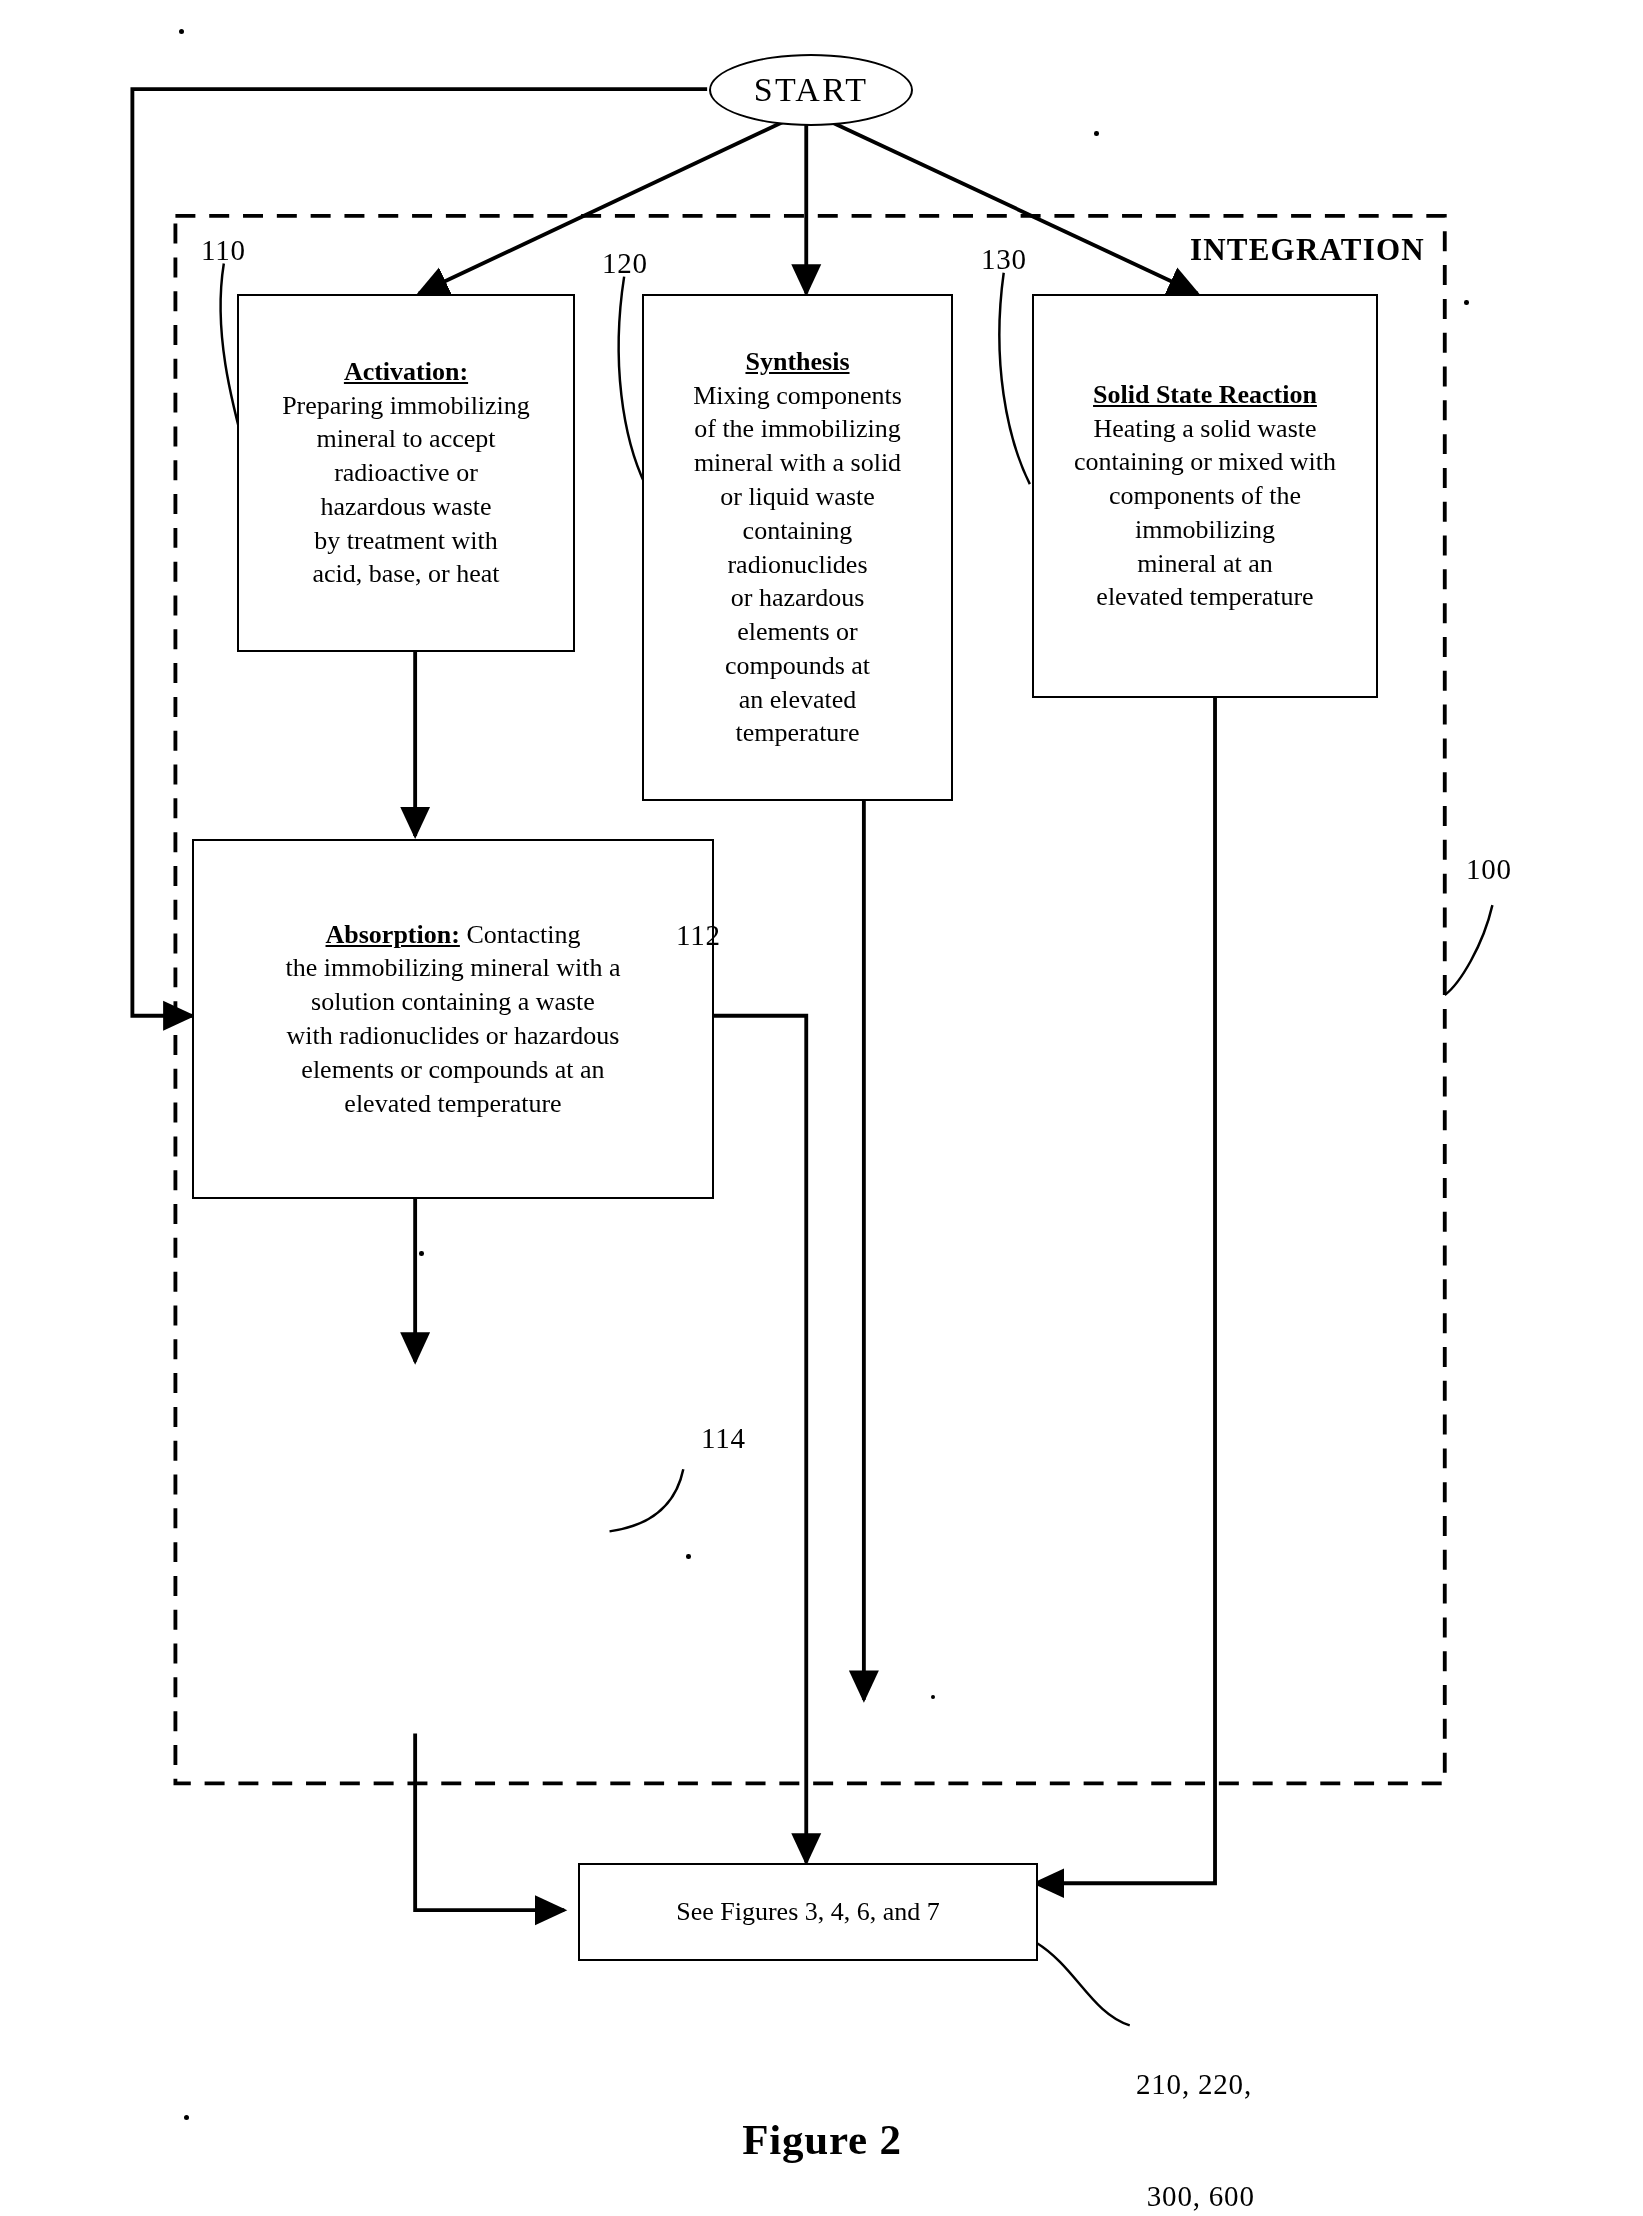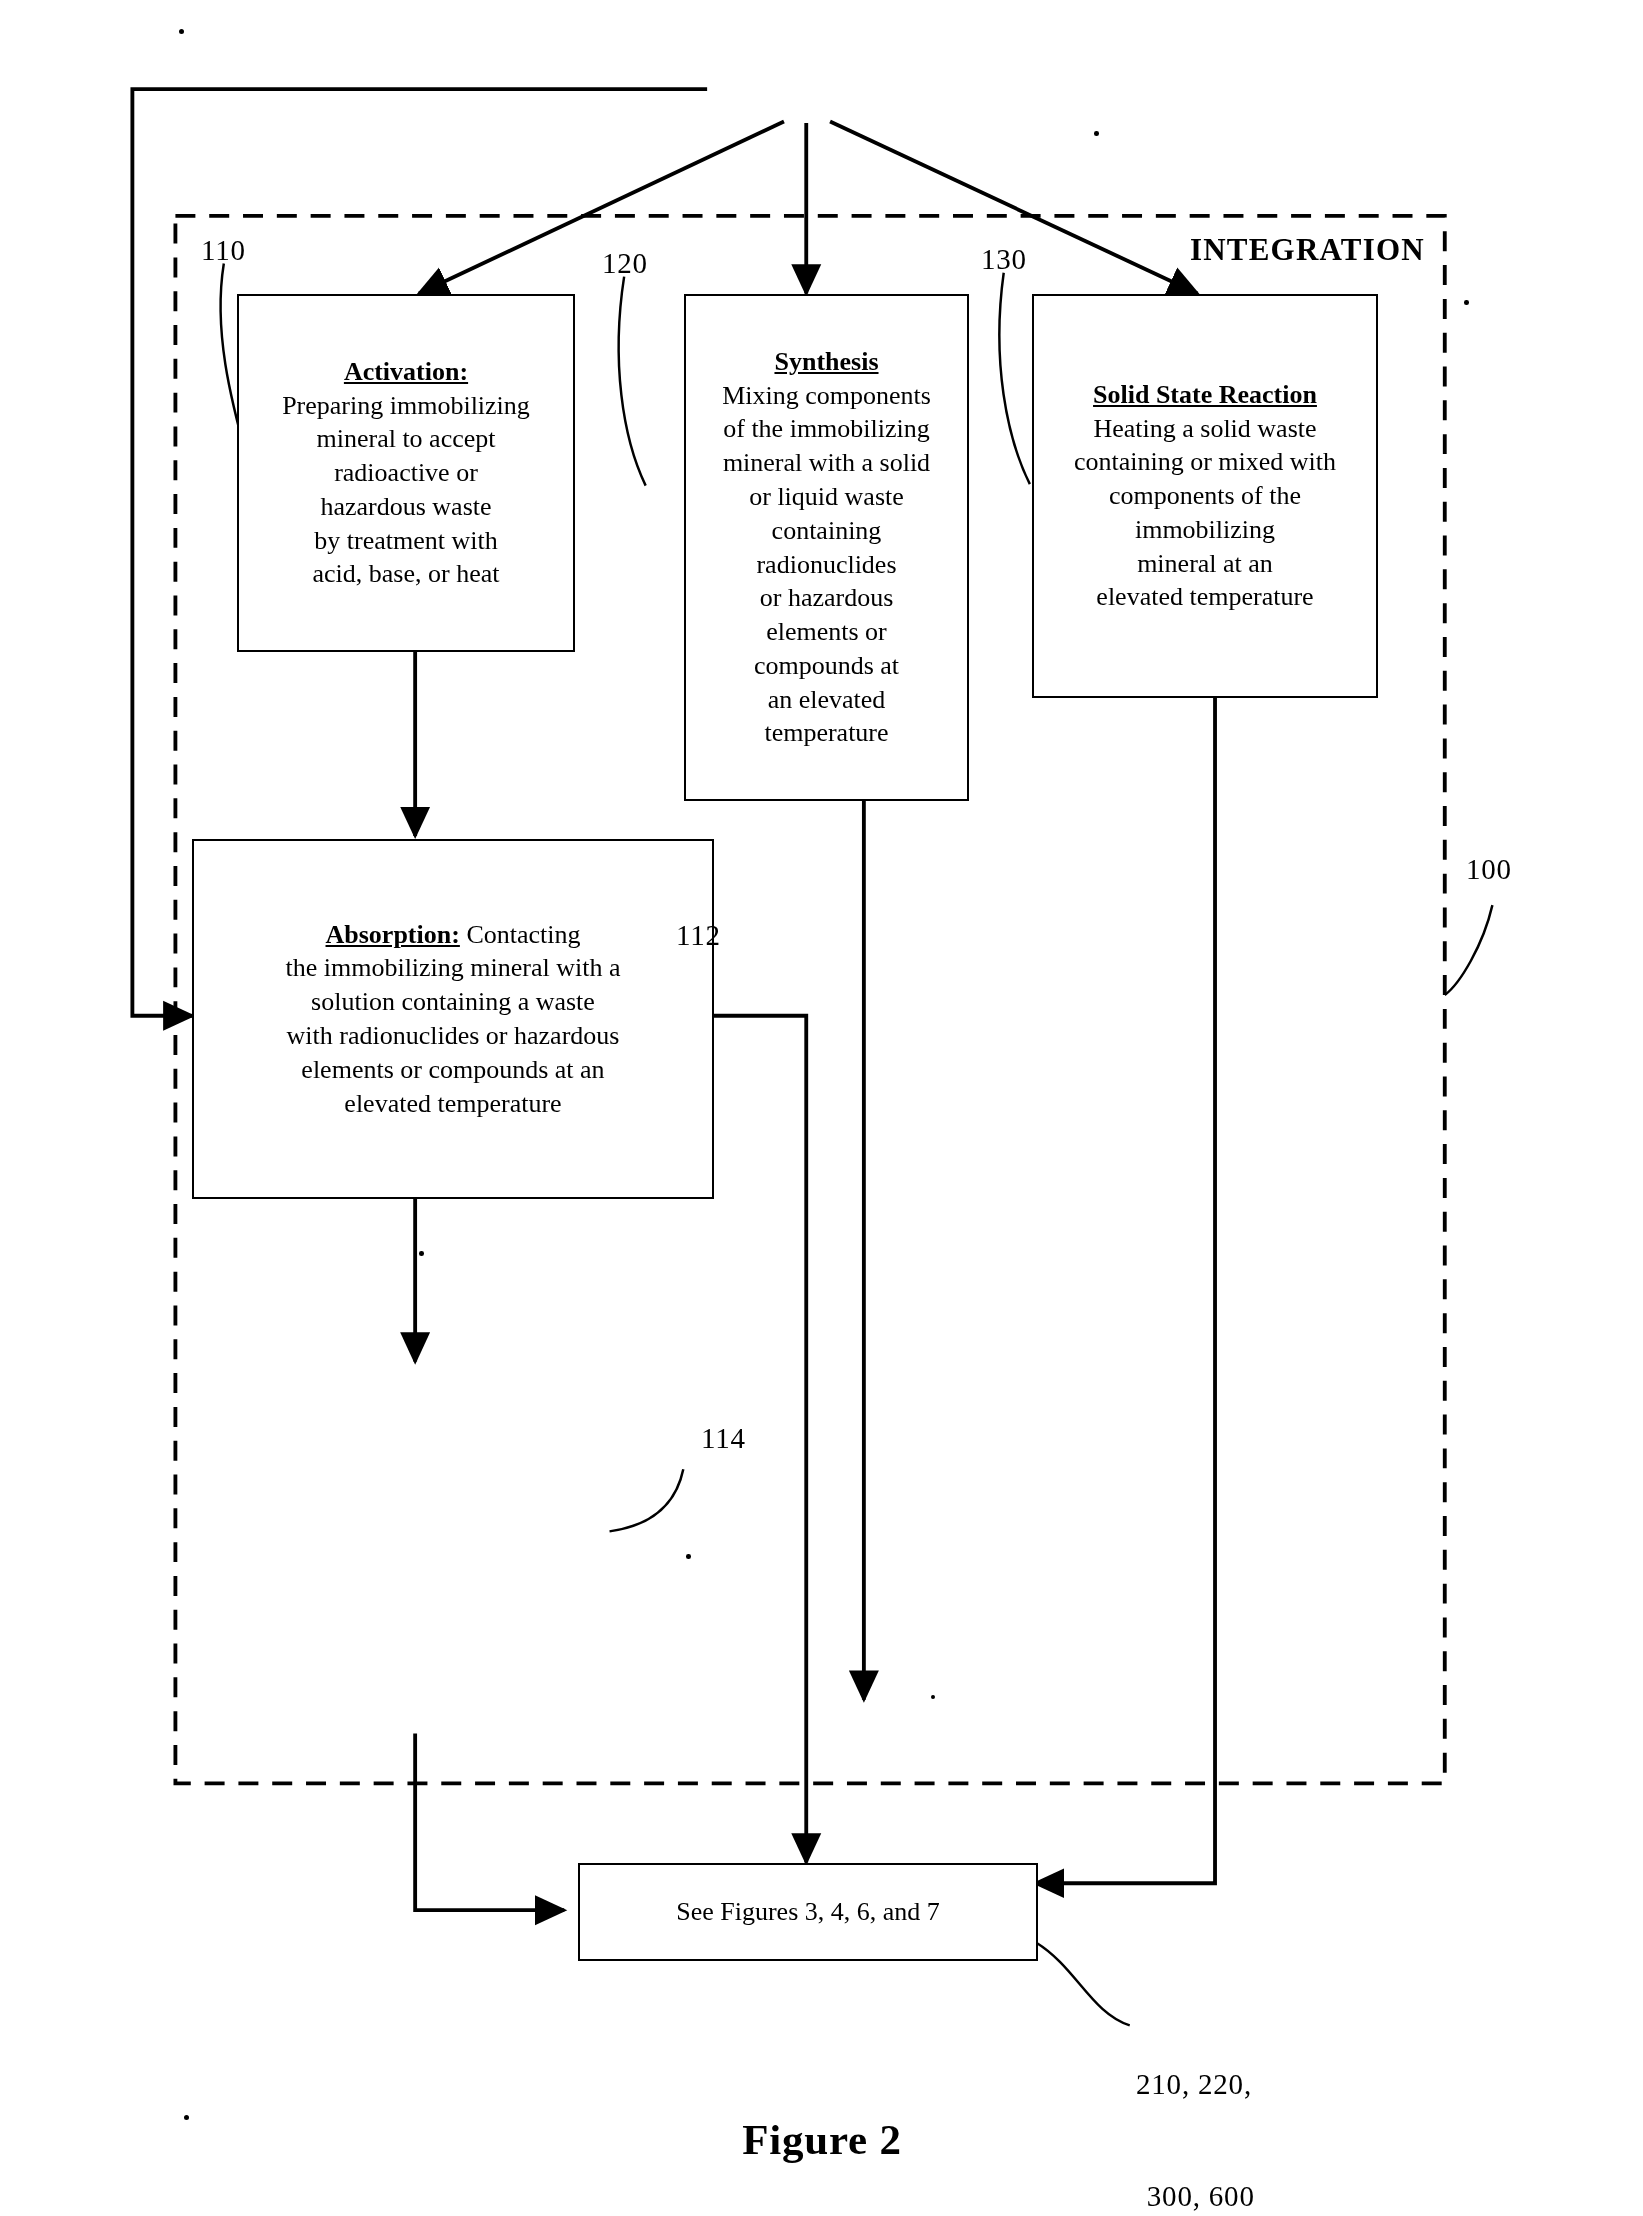--- a/index.html
+++ b/index.html
@@ -84,36 +84,39 @@
 
     <path d="M291,343 C277,430 300,520 322,600" fill="none" stroke="#000" stroke-width="3.2"></path>
     <path d="M812,360 C795,470 810,570 840,632" fill="none" stroke="#000" stroke-width="3.2"></path>
     <path d="M1306,355 C1290,470 1310,570 1340,630" fill="none" stroke="#000" stroke-width="3.2"></path>
     <path d="M913,1263 C905,1290 880,1315 850,1322" fill="none" stroke="#000" stroke-width="3.2"></path>
     <path d="M889,1912 C880,1955 850,1985 793,1993" fill="none" stroke="#000" stroke-width="3.2"></path>
     <path d="M1942,1178 C1930,1230 1900,1280 1880,1295" fill="none" stroke="#000" stroke-width="3.2"></path>
     <path d="M1348,2528 C1400,2560 1420,2620 1470,2636" fill="none" stroke="#000" stroke-width="3.2"></path>
   </svg>
 
+  <div id="start-ellipse">
+    <span class="start-label">START</span>
+  </div>
 
   <div class="integration-label" style="left:1190px;top:232px;">INTEGRATION</div>
 
   <div class="node-box" style="left:237px;top:294px;width:338px;height:358px;">
     <div class="node-text">
       <span class="hdr">Activation:</span><br>
       <span>Preparing immobilizing</span><br>
       <span>mineral to accept</span><br>
       <span>radioactive or</span><br>
       <span>hazardous waste</span><br>
       <span>by treatment with</span><br>
       <span>acid, base, or heat</span>
     </div>
   </div>
 
-  <div class="node-box" style="left:684px;top:294px;width:285px;height:507px;">
+  <div class="node-box" style="left:642px;top:294px;width:311px;height:507px;">
     <div class="node-text">
       <span class="hdr">Synthesis</span><br>
       <span>Mixing components</span><br>
       <span>of the immobilizing</span><br>
       <span>mineral with a solid</span><br>
       <span>or liquid waste</span><br>
       <span>containing</span><br>
       <span>radionuclides</span><br>
       <span>or hazardous</span><br>
       <span>elements or</span><br>

